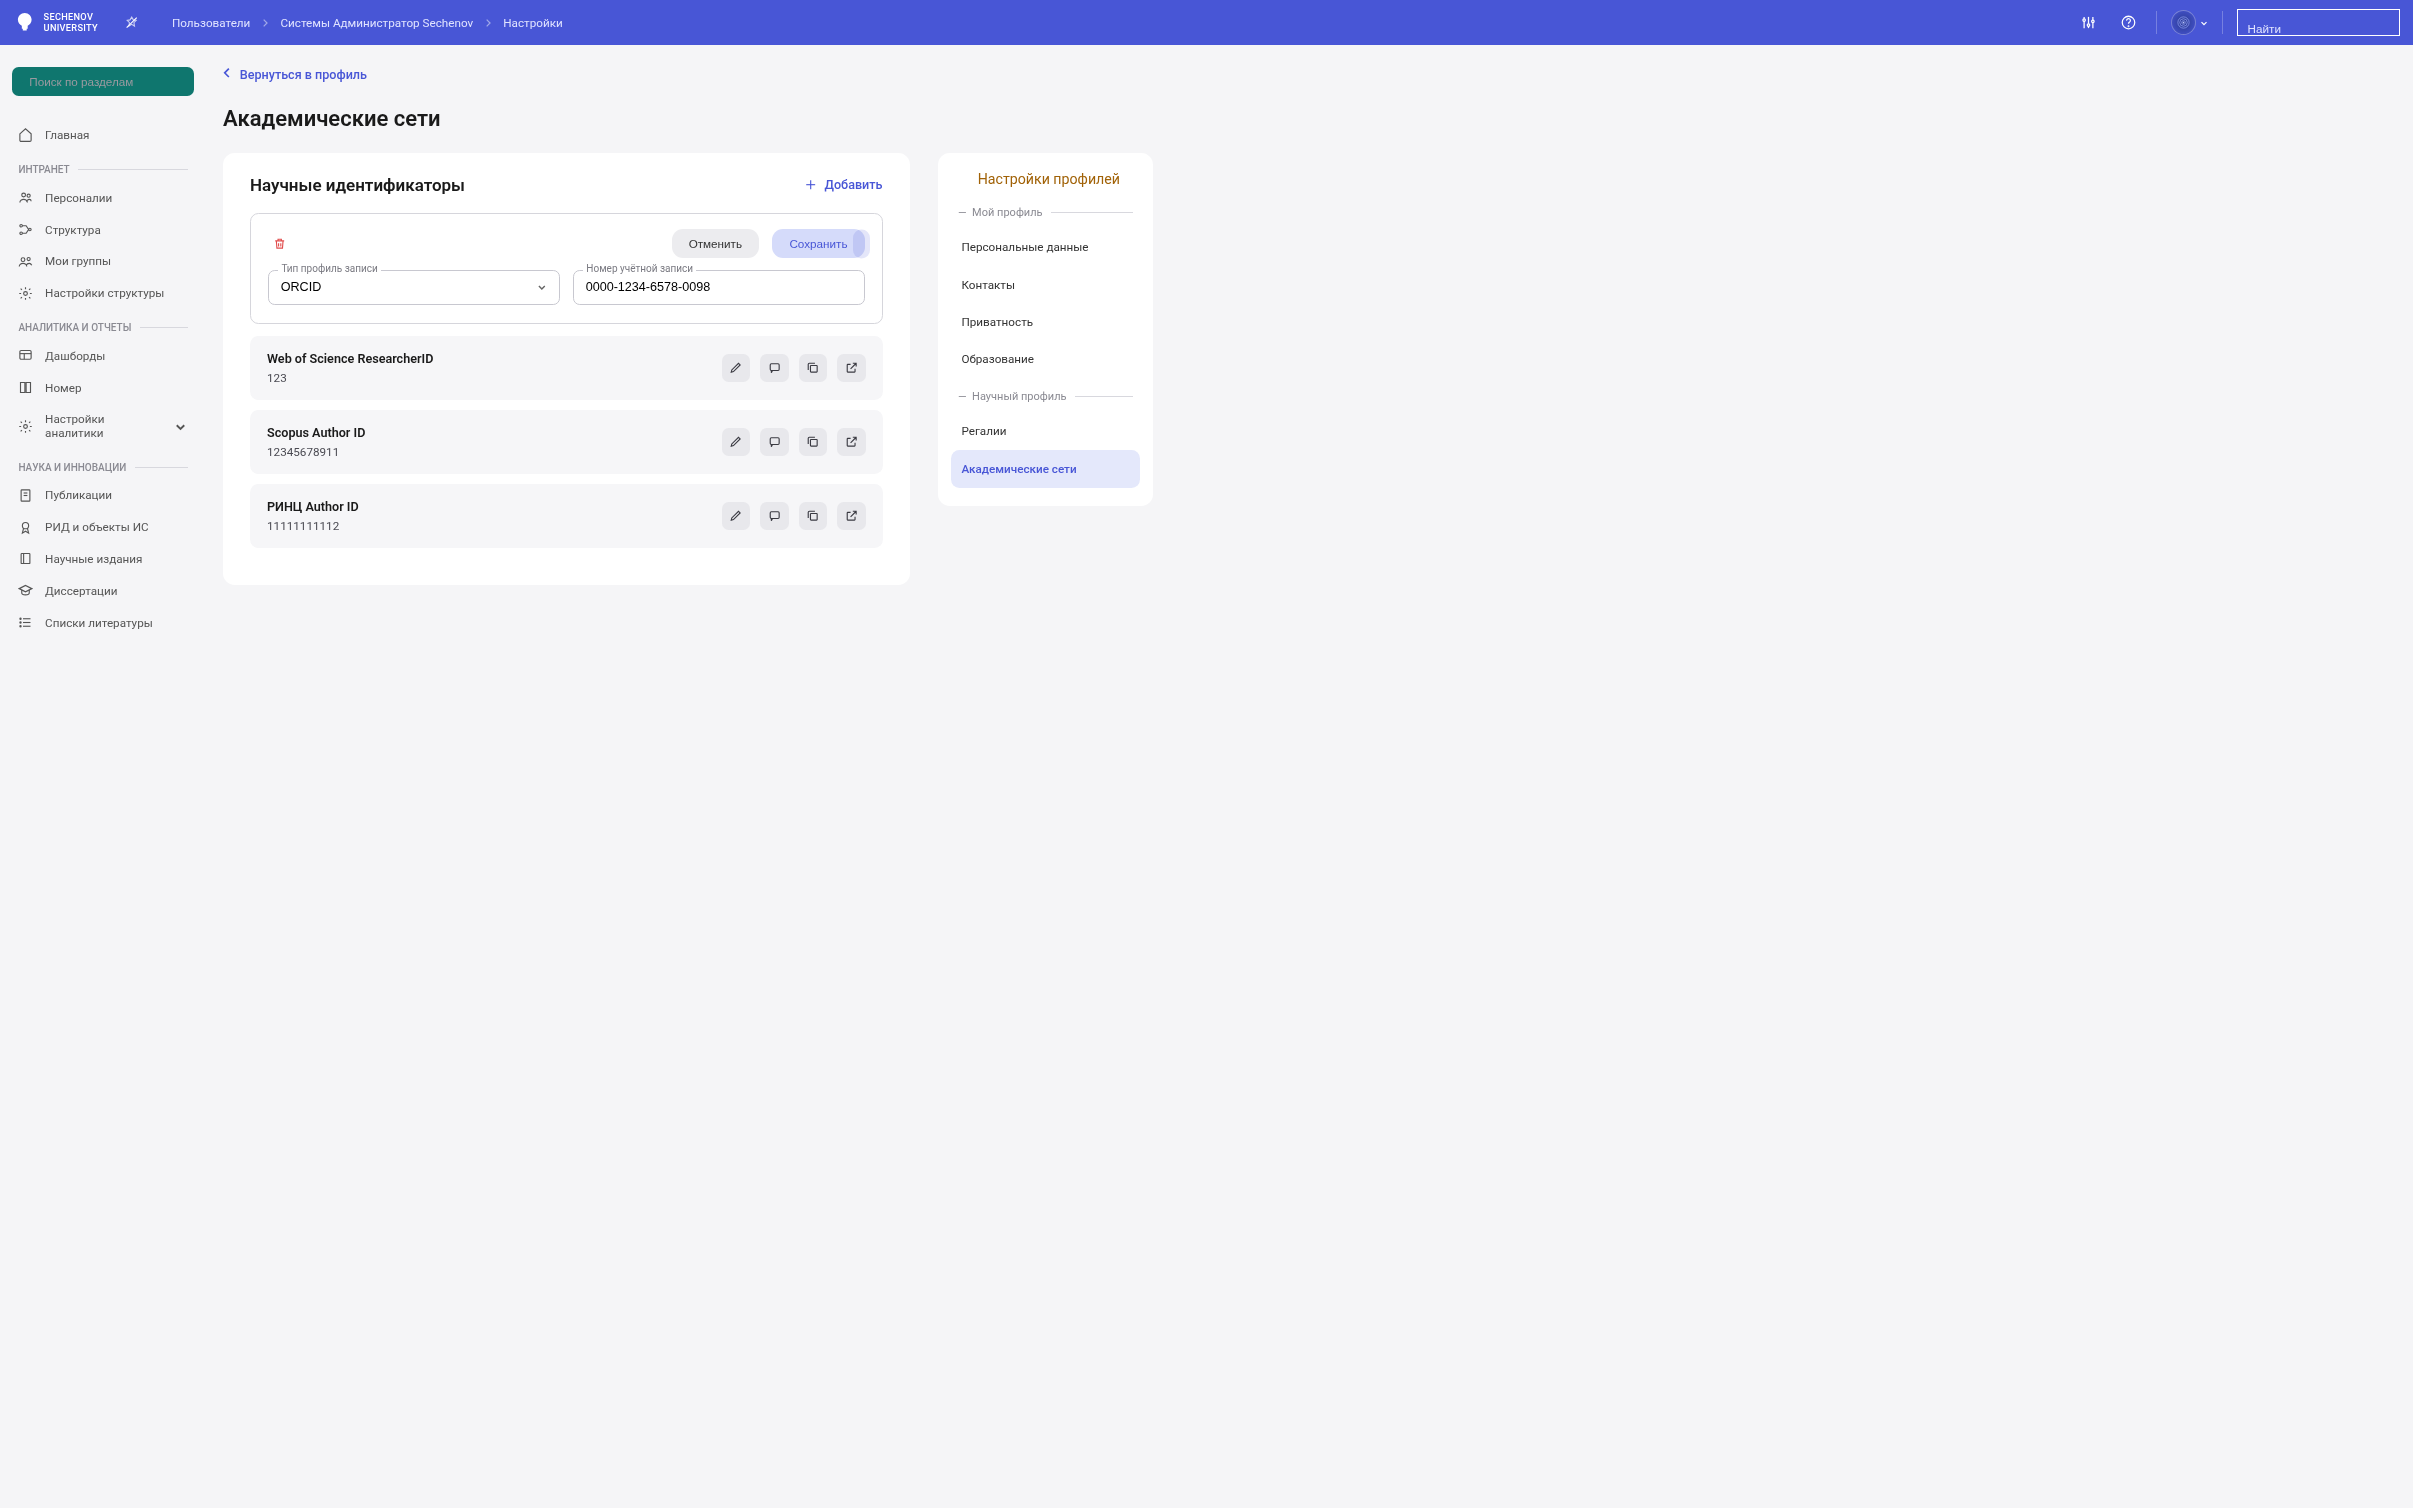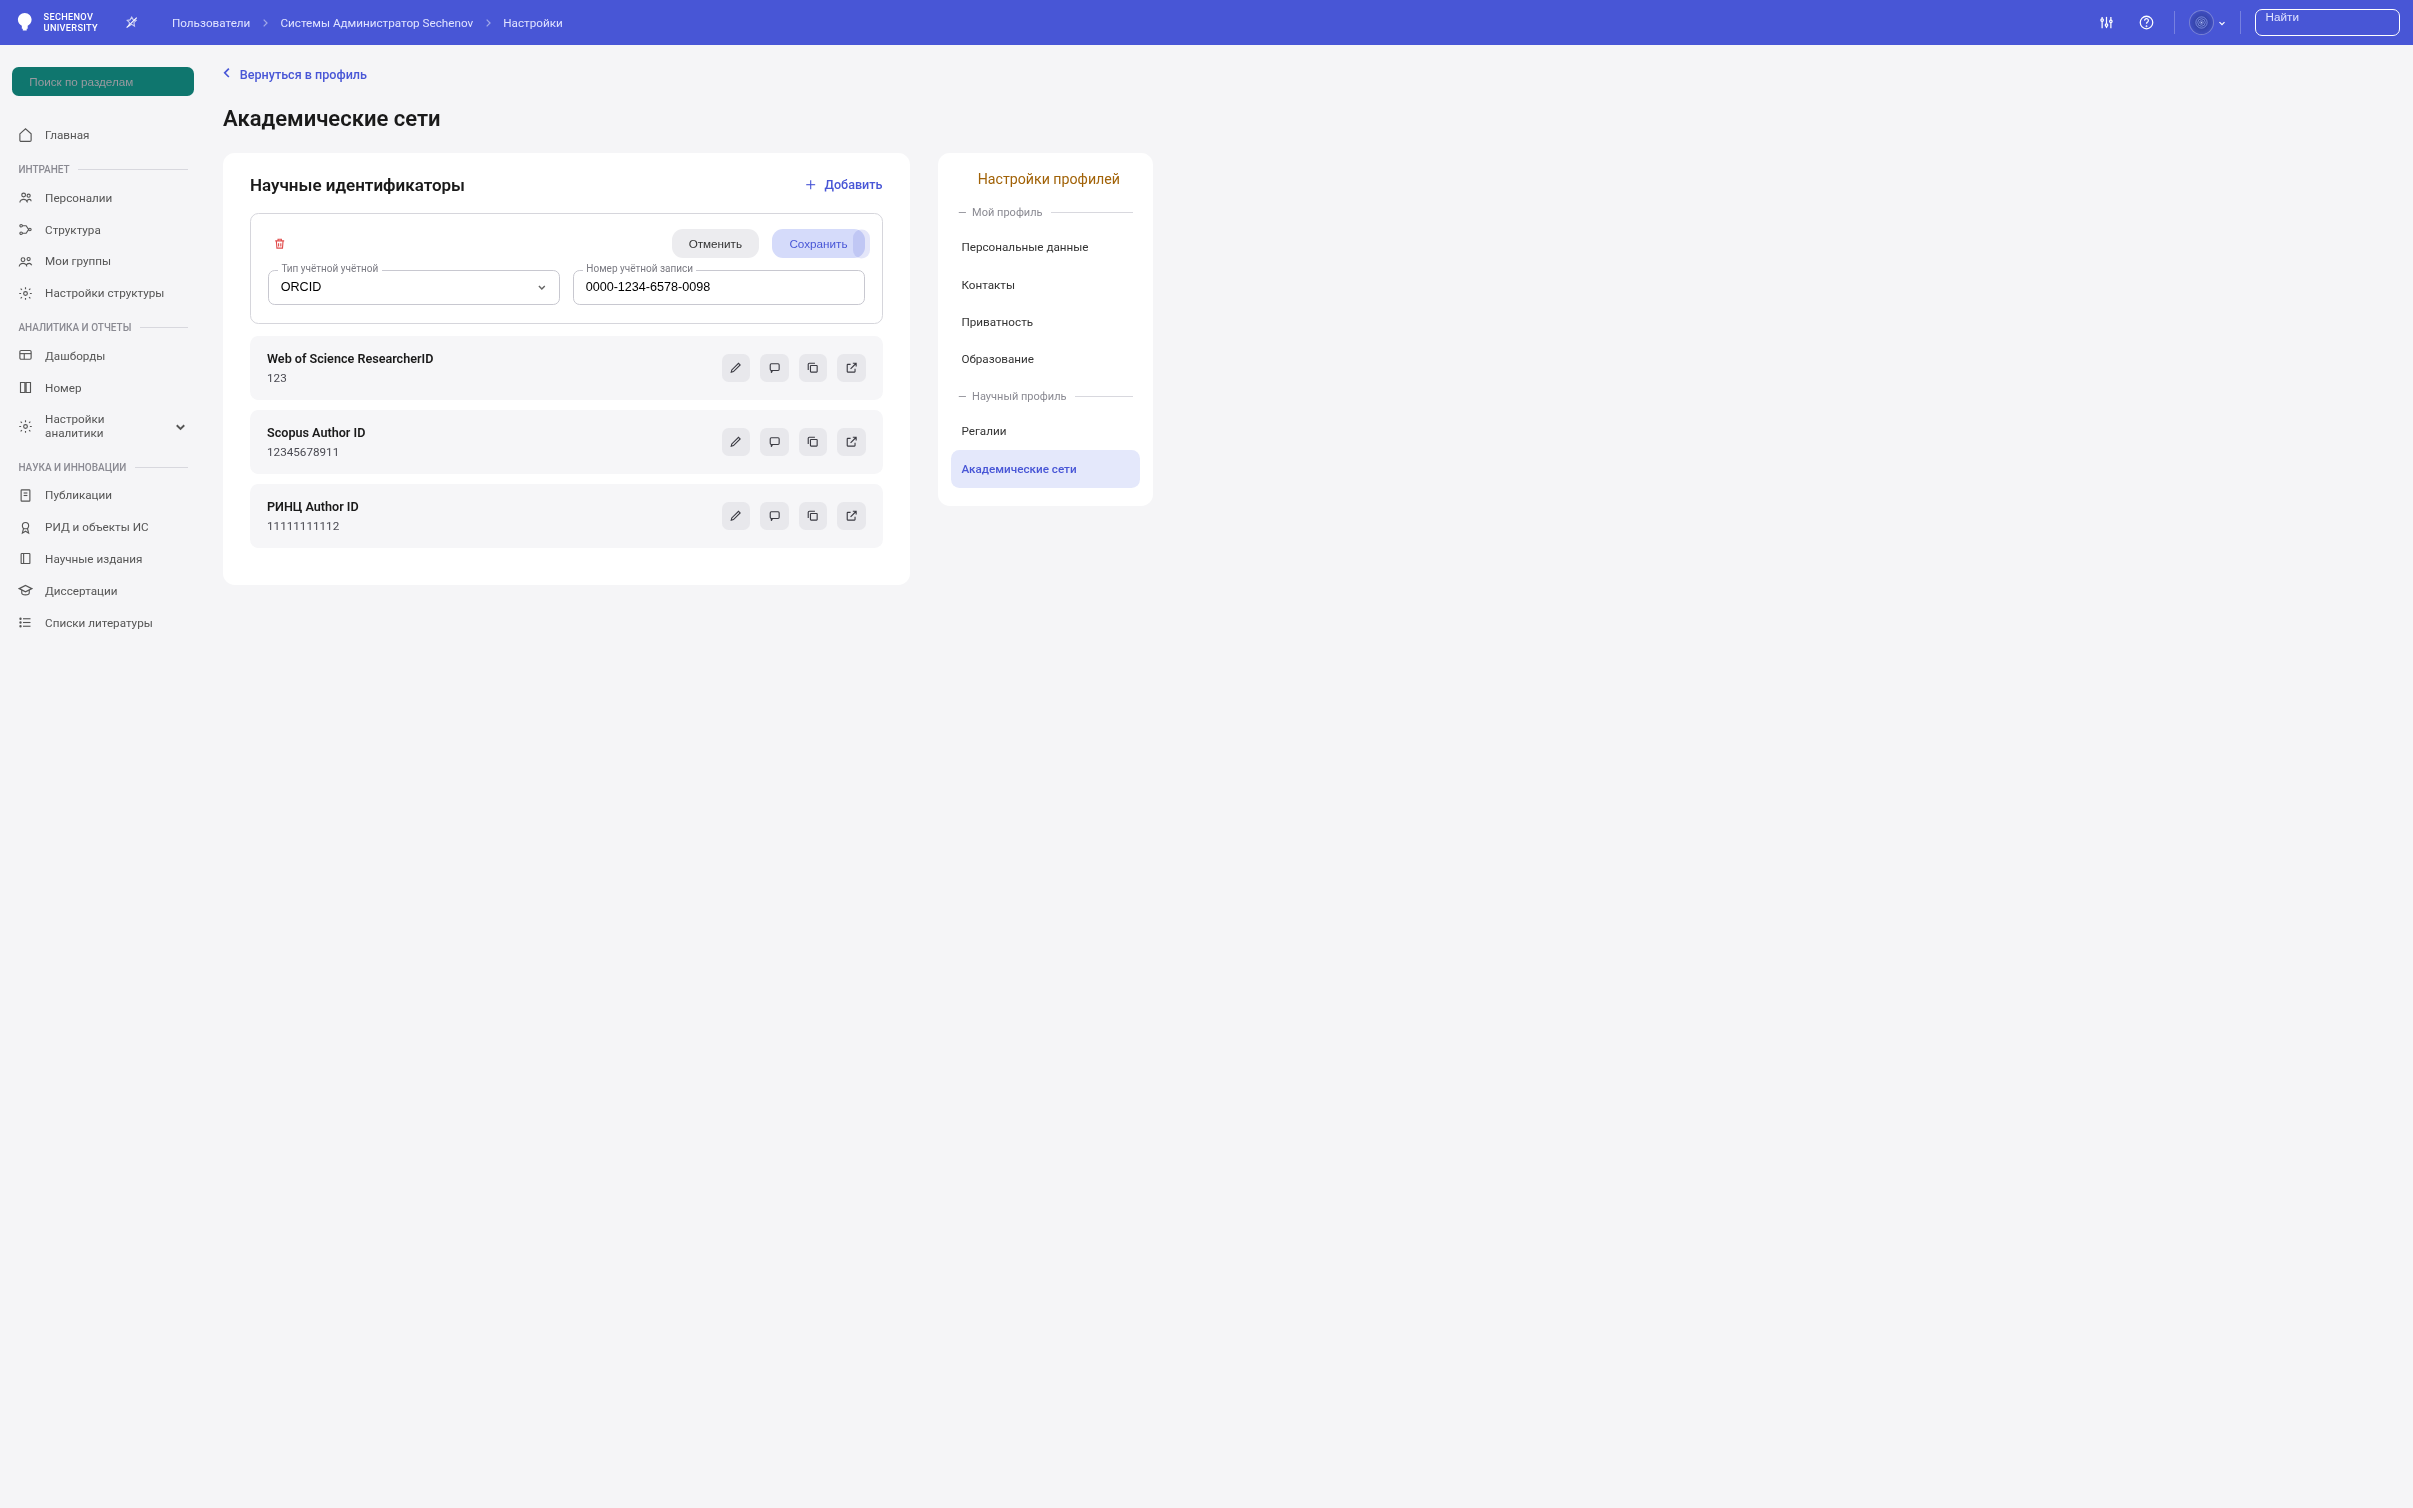--- a/index.html
+++ b/index.html
@@ -12,21 +12,21 @@
 .logo-text { font-size: 9.2px; line-height: 1.1; font-weight: 500; letter-spacing: 0.3px; }
 .pin-btn { width: 27px; height: 27px; display: flex; align-items: center; justify-content: center; margin-right: 27px; cursor: pointer; }
 .breadcrumb { display: flex; align-items: center; gap: 11.7px; font-size: 11.7px; flex: 1; }
 .breadcrumb-item { color: #e0e3ff; cursor: pointer; }
 .breadcrumb-sep { color: #a0a8e8; }
 .header-right { display: flex; align-items: center; gap: 10px; }
 .header-icon-btn { width: 30px; height: 30px; display: flex; align-items: center; justify-content: center; cursor: pointer; color: #fff; }
 .header-divider { width: 0.8px; height: 23.5px; background: rgba(255,255,255,0.25); margin: 0 3.4px; }
 .avatar { width: 25px; height: 25px; border-radius: 50%; background: radial-gradient(circle, #2a3a8f 0%, #4856d6 100%); border: 0.8px solid rgba(255,255,255,0.3); display: flex; align-items: center; justify-content: center; }
 .avatar-wrap { display: flex; align-items: center; gap: 3.4px; cursor: pointer; }
-.search-box { display: flex; align-items: flex-start; border: 1.3px solid #fff; border-radius: 7px; padding: 0 10px; height: 27px; width: 145px; }
+.search-box { display: flex; align-items: flex-end; border: 1.3px solid #fff; border-radius: 0; padding: 0 10px; height: 27px; width: 163px; }
 .search-input { background: transparent; border: none; outline: none; color: #fff; font-size: 11.7px; flex: 1; }
 .search-input::placeholder { color: #e0e3ff; }
 
 
 .layout { display: flex; margin-top: 0; }
 .sidebar { width: 206px; padding: 22px 11.7px; }
 .side-search { background: #0f766e; border-radius: 6.7px; display: flex; align-items: center; padding: 0 10px; height: 28.5px; gap: 6.7px; margin-bottom: 23.5px; }
 .side-search input { border: none; background: transparent; outline: none; font-size: 11.7px; flex: 1; }
 .side-search input::placeholder { color: #9a9aa0; }
 
@@ -312,21 +312,21 @@
                   <path d="M4 7h16M9 7V4h6v3M6 7l1 13h10l1-13M10 11v6M14 11v6"></path>
                 </svg>
             </div>
             <div class="edit-actions">
               <button class="btn btn-cancel">Отменить</button>
               <button class="btn btn-save">Сохранить</button>
             </div>
           </div>
           <div class="edit-fields">
             <div class="field">
-              <div class="field-label">Тип учётной учётной</div>
+              <div class="field-label">Тип профиль записи</div>
               <select class="field-select">
                 <option>ORCID</option>
               </select>
               <svg class="select-chevron" width="11.7" height="11.7" viewBox="0 0 12 12" fill="none" stroke="currentColor" stroke-width="1.5">
                   <path d="M3 5l3 3 3-3"></path>
                 </svg>
             </div>
             <div class="field">
               <div class="field-label">Номер учётной записи</div>
               <input class="field-input" value="0000-1234-6578-0098" style="">

